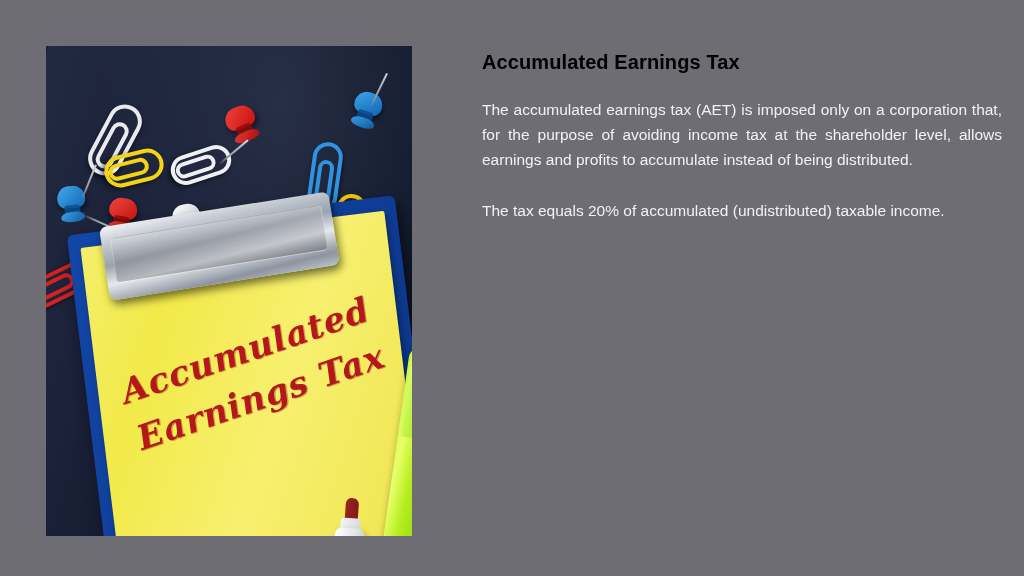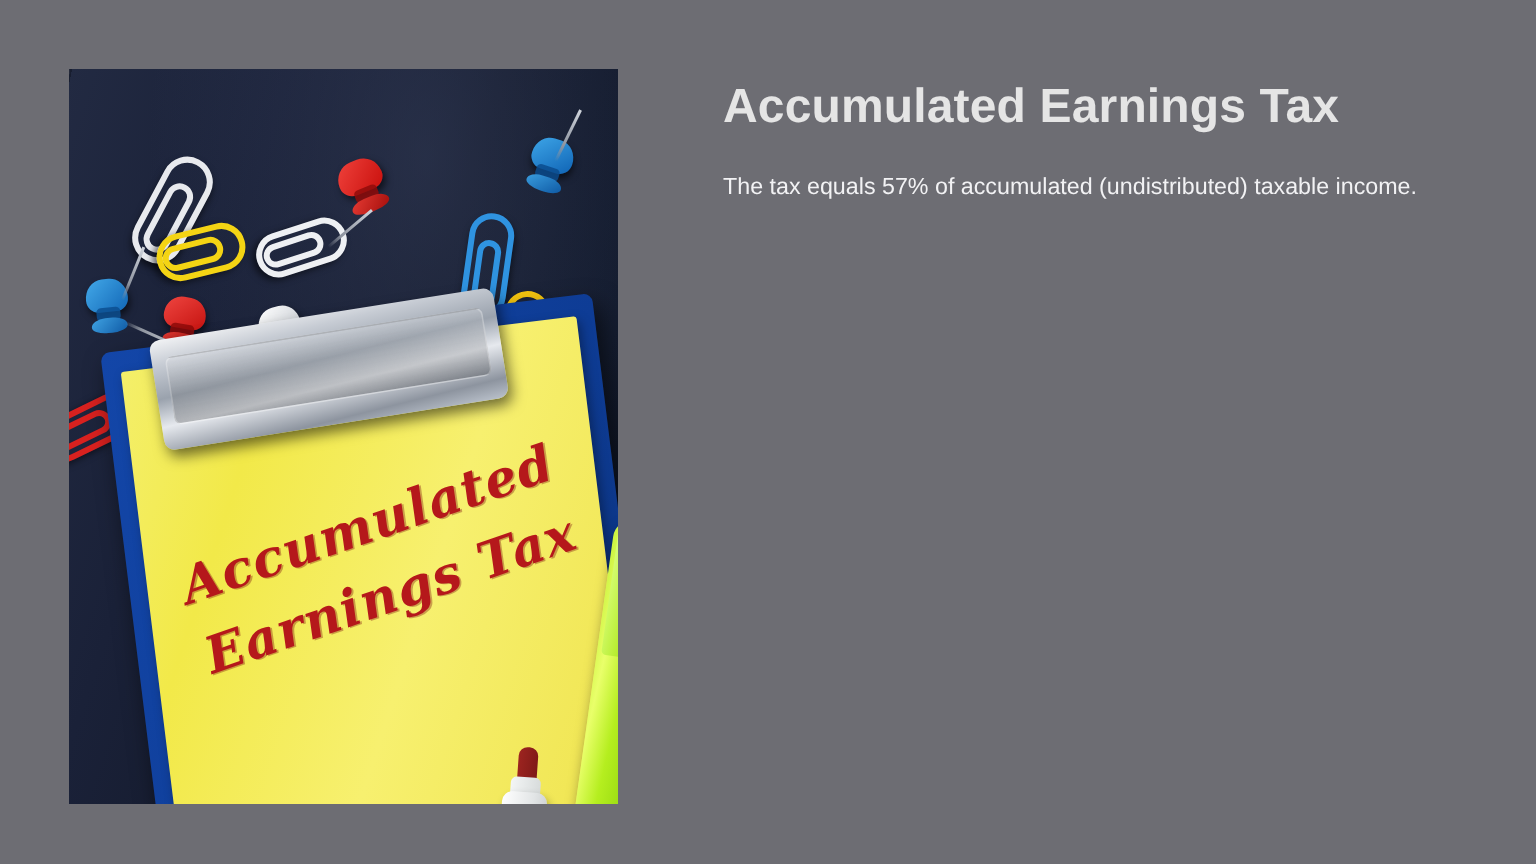--- a/index.html
+++ b/index.html
@@ -252,22 +252,22 @@
   }
 
   
   .content {
     position: absolute;
     left: 482px;
     top: 50px;
     width: 520px;
   }
   .title {
-    color: #e5e5e5;
-    font-size: 32px;
+    color: #000000;
+    font-size: 20px;
     font-weight: 700;
     line-height: 1.25;
     margin: 0 0 22px 0;
     letter-spacing: .1px;
   }
   .para {
     color: #f2f2f4;
     font-size: 15.5px;
     line-height: 1.62;
     text-align: justify;
@@ -360,16 +360,17 @@
 
     <div class="marker">
       <div class="tip"></div>
       <div class="neck"></div>
       <div class="barrel"></div>
     </div>
   </div>
 
   <div class="content">
     <h1 class="title">Accumulated Earnings Tax</h1>
-    <p class="para">The tax equals 57% of accumulated (undistributed) taxable income.</p>
+    <p class="para">The accumulated earnings tax (AET) is imposed only on a corporation that, for the purpose of avoiding income tax at the shareholder level, allows earnings and profits to accumulate instead of being distributed.</p>
+    <p class="para">The tax equals 20% of accumulated (undistributed) taxable income.</p>
   </div>
 
 </div>
 
 </body></html>

